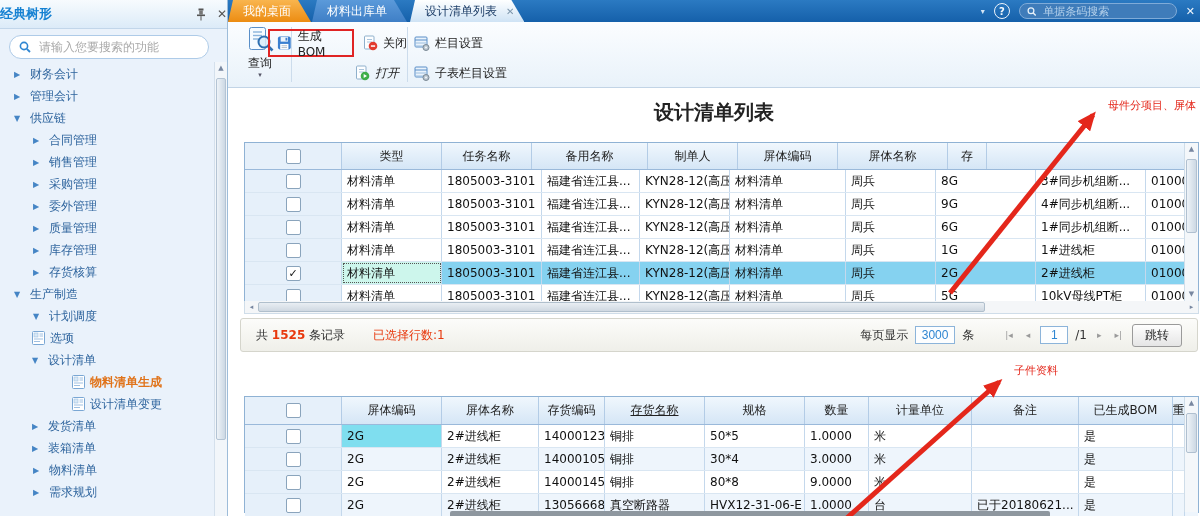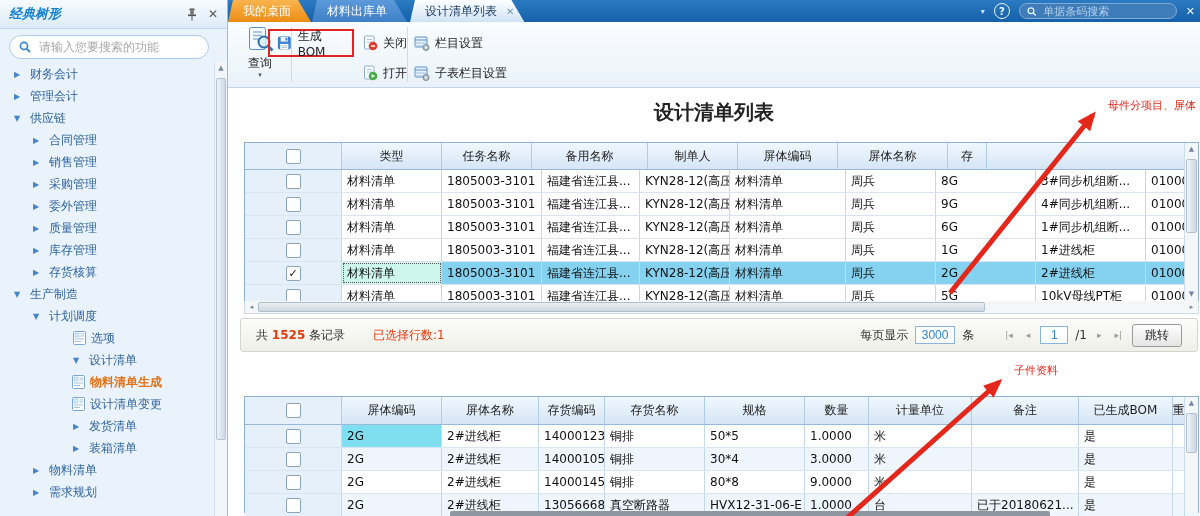--- a/index.html
+++ b/index.html
@@ -1,29 +1,29 @@
 <!DOCTYPE html>
 <html><head>
 <meta charset="utf-8">
 <style>
   html,body{margin:0;padding:0;}
   body{width:1200px;height:516px;overflow:hidden;font-family:"DejaVu Sans","Liberation Sans",sans-serif;font-size:12px;background:#fff;position:relative;color:#222;}
   #app{position:absolute;inset:0;}
 
   
   .sidebar{position:absolute;left:0;top:0;width:228px;height:516px;background:#eaf2fb;border-right:1px solid #9dbcd9;box-sizing:border-box;}
-  .sb-header{height:28px;display:flex;align-items:center;padding:0 9px;background:linear-gradient(#f7fbfe,#dcebf8);border-bottom:1px solid #c2d6ea;font-style:italic;}
+  .sb-header{height:28px;display:flex;align-items:center;padding:0 0;background:linear-gradient(#f7fbfe,#dcebf8);border-bottom:1px solid #c2d6ea;}
   .sb-title{color:#1581d2;font-weight:bold;font-size:13px;flex:1;}
   .sb-tool{color:#555;margin-left:10px;cursor:pointer;font-size:12px;display:flex;align-items:center;}
   .sb-search{position:absolute;left:9px;top:35px;width:200px;height:24px;background:#fff;border:1px solid #aecbe8;border-radius:13px;display:flex;align-items:center;padding:0 9px;box-sizing:border-box;}
   .sb-search input{border:none;outline:none;flex:1;font-size:12px;color:#333;background:transparent;margin-left:6px;min-width:0;}
   .sb-search input::placeholder{color:#a9a9a9;}
   .tree{position:absolute;top:63px;left:0;width:212px;}
   .tree-item{height:22px;display:flex;align-items:center;color:#2f659e;cursor:pointer;white-space:nowrap;}
-  .lv0{padding-left:14px}.lv1{padding-left:33px}.lv2{padding-left:73px}.lv3{padding-left:72px}
+  .lv0{padding-left:14px}.lv1{padding-left:33px}.lv2{padding-left:32px}.lv3{padding-left:72px}
   .arr{font-size:8px;color:#4585c5;width:15px;flex:0 0 15px;}
   .tico{width:17px;flex:0 0 17px;display:flex;align-items:center;}
   .tlabel{margin-left:1px;}
   .tree-item.sel .tlabel{color:#e0731a;font-weight:bold;}
   .sb-scroll{position:absolute;right:0;top:62px;width:13px;height:454px;background:#f2f6fa;border-left:1px solid #d4e0ec;box-sizing:border-box;}
   .sb-scroll .sb-up{height:13px;text-align:center;font-size:7px;color:#7887a0;line-height:13px;}
   .sb-scroll .thumb{position:absolute;left:1px;right:1px;top:16px;height:360px;background:linear-gradient(90deg,#eef3f8,#ccd8e4);border:1px solid #b4c4d4;border-radius:2px;}
 
   
   .topbar{position:absolute;left:228px;top:0;right:0;height:22px;background:linear-gradient(#2b7ac2,#1560aa);display:flex;align-items:stretch;}
@@ -282,21 +282,21 @@
     <div class="tb-small" style="left:134px;top:10px;">
       <svg width="16" height="16" viewBox="0 0 16 16">
           <rect x="2.5" y="1" width="9.5" height="13" rx="1" fill="#fdfeff" stroke="#8fb0cc"></rect>
           <line x1="5" y1="4.5" x2="10" y2="4.5" stroke="#aac4dc"></line>
           <line x1="5" y1="7" x2="10" y2="7" stroke="#aac4dc"></line>
           <circle cx="11" cy="11" r="4.3" fill="#e23b2e"></circle>
           <rect x="8.9" y="10.3" width="4.2" height="1.5" fill="#fff"></rect>
         </svg>
       <span>关闭</span>
     </div>
-    <div class="tb-small" style="left:134px;top:40px;">
+    <div class="tb-small" style="left:126px;top:40px;font-style:italic;">
       <svg width="16" height="16" viewBox="0 0 16 16">
           <rect x="2.5" y="1" width="9.5" height="13" rx="1" fill="#fdfeff" stroke="#8fb0cc"></rect>
           <line x1="5" y1="4.5" x2="10" y2="4.5" stroke="#aac4dc"></line>
           <line x1="5" y1="7" x2="10" y2="7" stroke="#aac4dc"></line>
           <circle cx="11" cy="11" r="4.3" fill="#3fae49"></circle>
           <path d="M9.7 8.9 L13 11 L9.7 13.1 Z" fill="#fff"></path>
         </svg>
       <span>打开</span>
     </div>
 
@@ -472,21 +472,21 @@
   </div>
 
   <div class="grid" id="dgrid" style="top:396px;height:117px;">
       <div class="ghead">
         <div class="gh cbcol" style="width: 97px;">
           <span class="cb"></span>
         </div>
         <div class="gh" style="width: 100px;">屏体编码</div>
         <div class="gh" style="width: 97px;">屏体名称</div>
         <div class="gh" style="width: 66px;">存货编码</div>
-        <div class="gh" style="width: 100px;">存货名称</div>
+        <div class="gh" style="width: 100px; text-decoration: underline;">存货名称</div>
         <div class="gh" style="width: 100px;">规格</div>
         <div class="gh" style="width: 64px;">数量</div>
         <div class="gh" style="width: 103px;">计量单位</div>
         <div class="gh" style="width: 107px;">备注</div>
         <div class="gh" style="width: 94px;">已生成BOM</div>
         <div class="gh" style="width: 12px;">重</div>
       </div>
       <div class="gr">
         <div class="gc cbcol" style="width: 97px;">
           <span class="cb"></span>

